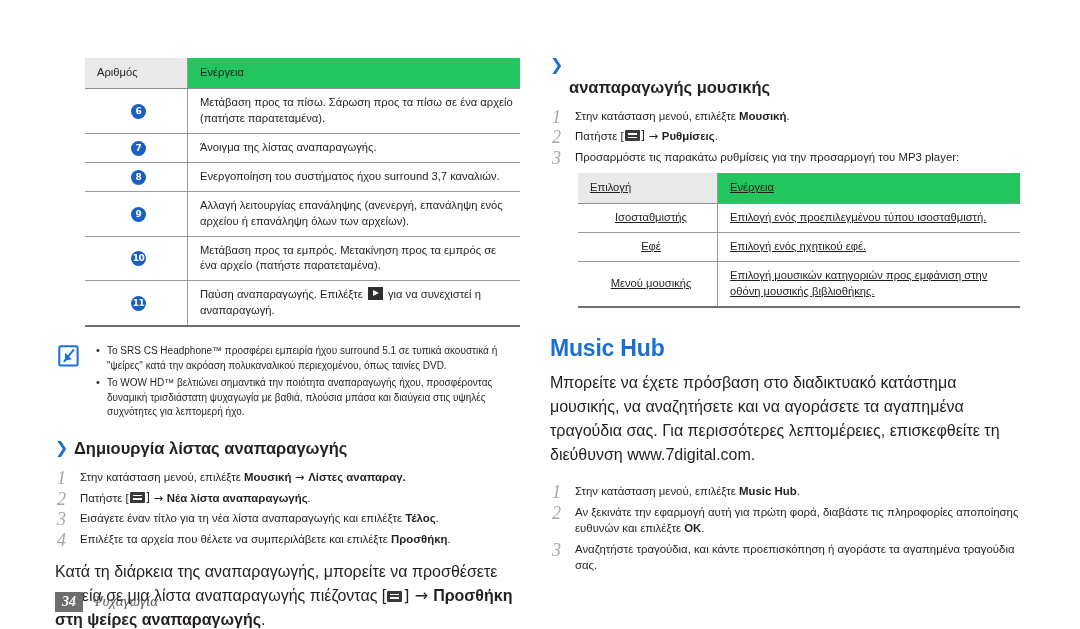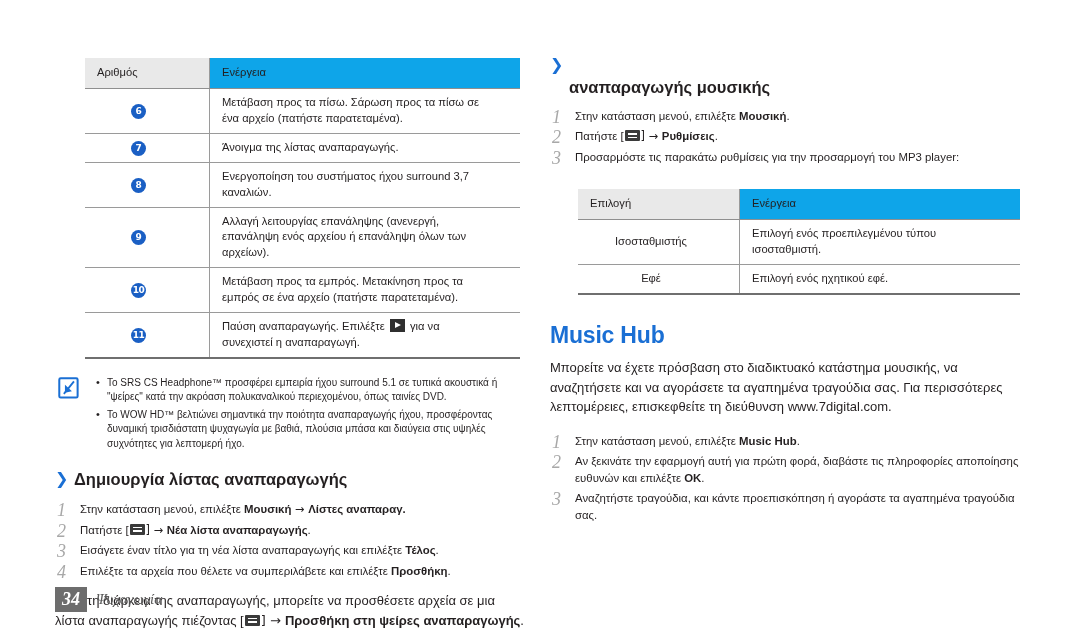--- a/index.html
+++ b/index.html
@@ -30,32 +30,32 @@
   
   .tbl {
     border-collapse: collapse;
     table-layout: fixed;
     font-size: 11.2px;
     line-height: 1.42;
     color: #231f20;
   }
   .tbl td, .tbl th {
     vertical-align: middle;
-    padding: 6px 27px 6px 12px;
+    padding: 6px 5px 6px 12px;
     text-align: left;
     font-weight: normal;
     border-bottom: 1px solid #9a9a9a;
   }
   .tbl thead th {
     border-bottom: 1px solid #8f8f8f;
     padding-top: 7px;
     padding-bottom: 7px;
   }
   .tbl thead th.h1 { background: #e9e9e9; }
-  .tbl thead th.h2 { background: #0ea5e9; }
+  .tbl thead th.h2 { background: #22c55e; }
   .tbl tbody tr td:first-child { border-right: 1px solid #9a9a9a; }
   .tbl thead th.h1 { border-right: 1px solid #9a9a9a; }
   .tbl tbody tr:last-child td { border-bottom: 2px solid #6f6f6f; }
   .tbl .num-cell { text-align: center; padding-left: 10px; }
   .tbl .opt-cell { text-align: center; }
 
   
   .badge {
     display: inline-block;
     width: 15px;
@@ -117,21 +117,21 @@
     top: -4px;
     width: 18px;
     text-align: left;
     font-family: "Liberation Serif", "DejaVu Serif", serif;
     font-style: italic;
     font-size: 18px;
     color: #a8a8a8;
   }
 
   p.body {
-    font-size: 13px;
+    font-size: 16px;
     line-height: 1.5;
     margin: 0;
   }
 
   
   .note {
     position: relative;
     padding-left: 38px;
     font-size: 10px;
     line-height: 1.45;
@@ -214,21 +214,21 @@
     display: flex;
     align-items: center;
     gap: 9px;
   }
   .footer .pnum {
     background: #6d6d6d;
     color: #ffffff;
     font-family: "Liberation Serif", "DejaVu Serif", serif;
     font-style: italic;
     font-weight: bold;
-    font-size: 18px;
+    font-size: 14px;
     padding: 1px 7px 2px 7px;
     line-height: 1.25;
   }
   .footer .ptitle {
     font-family: "Liberation Serif", "DejaVu Serif", serif;
     font-style: italic;
     font-size: 15px;
     color: #5a5a5a;
   }
 </style>
@@ -349,35 +349,39 @@
       <li>
         <span class="stepnum">2</span>
         <span>Πατήστε [</span><span class="menukey"></span><span class="arr">] → </span><b>Ρυθμίσεις</b><span>.</span>
       </li>
       <li>
         <span class="stepnum">3</span>
         <span>Προσαρμόστε τις παρακάτω ρυθμίσεις για την προσαρμογή του MP3 player:</span>
       </li>
     </ol>
 
-    <table class="tbl" style="width:442px; margin-top:24px; margin-left:28px;">
+    <table class="tbl" style="width:442px; margin-top:8px; margin-left:28px;text-decoration:underline;">
       <thead>
         <tr>
           <th class="h1" style="width:122px;">Επιλογή</th>
           <th class="h2">Ενέργεια</th>
         </tr>
       </thead>
       <tbody>
         <tr>
           <td class="opt-cell">Ισοσταθμιστής</td>
           <td>Επιλογή ενός προεπιλεγμένου τύπου ισοσταθμιστή.</td>
         </tr>
         <tr>
           <td class="opt-cell">Εφέ</td>
           <td>Επιλογή ενός ηχητικού εφέ.</td>
+        </tr>
+        <tr>
+          <td class="opt-cell">Μενού μουσικής</td>
+          <td>Επιλογή μουσικών κατηγοριών προς εμφάνιση στην οθόνη μουσικής βιβλιοθήκης.</td>
         </tr>
       </tbody>
     </table>
 
     <h1 class="hub-head" style="margin-top:27px;">Music Hub</h1>
 
     <p class="body" style="margin-top:9px;">Μπορείτε να έχετε πρόσβαση στο διαδικτυακό κατάστημα μουσικής, να αναζητήσετε και να αγοράσετε τα αγαπημένα τραγούδια σας. Για περισσότερες λεπτομέρειες, επισκεφθείτε τη διεύθυνση www.7digital.com.</p>
 
 
     <ol class="steps" style="margin-top:16px;">

